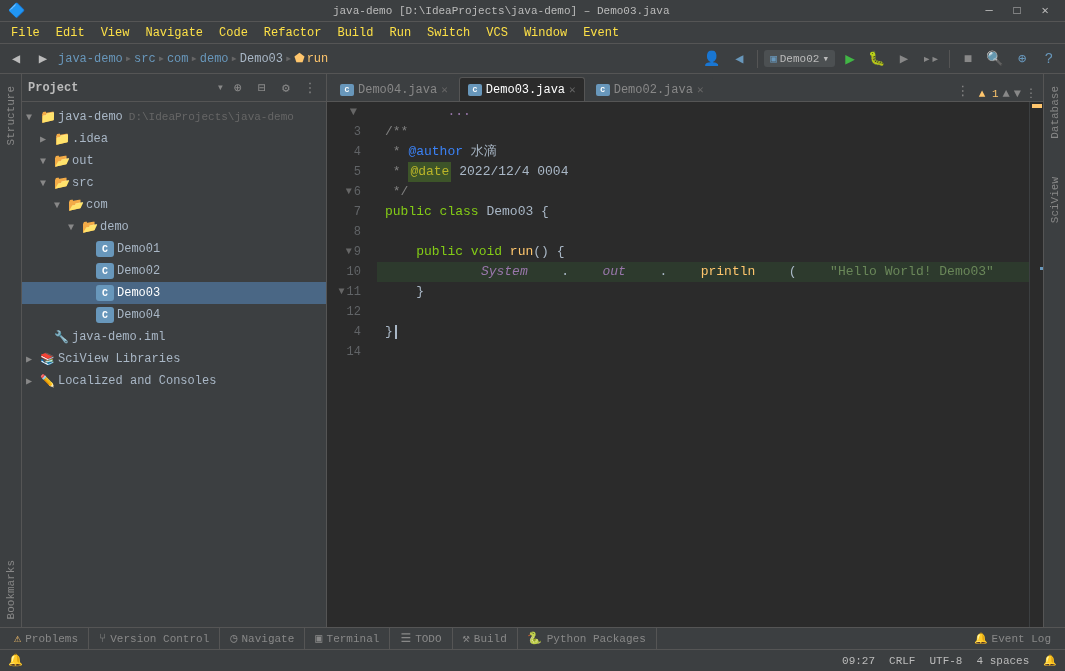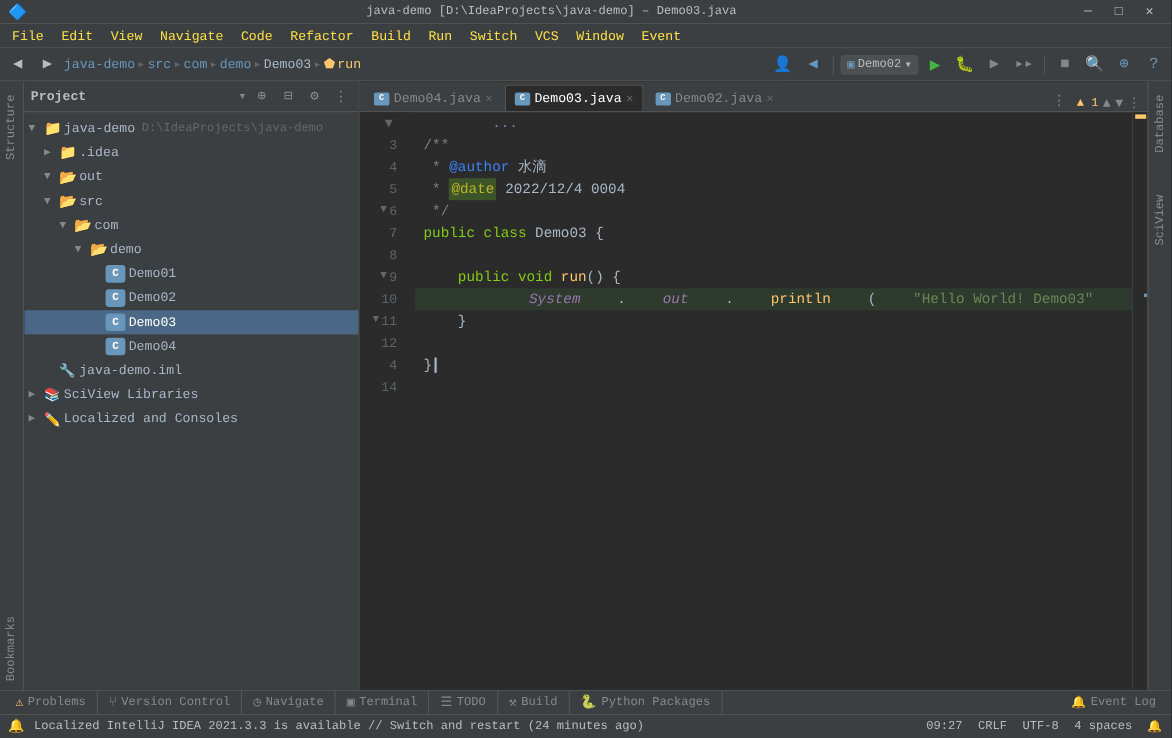--- a/index.html
+++ b/index.html
@@ -729,21 +729,20 @@
     <span>Python Packages</span>
   </div>
   <div class="bottom-tab-right" style="margin-left:auto;">
     <span>🔔</span>
     <span>Event Log</span>
   </div>
 </div>
 
 <div id="notification-bar">
   <span class="notif-icon">🔔</span>
-  <span>Localized IntelliJ IDEA 2021.3.3 is available // Switch and restart (24 minutes ago)</span>
   <div style="margin-left:auto;display:flex;align-items:center;gap:14px;">
     <span>09:27</span>
     <span style="cursor:pointer;">CRLF</span>
     <span style="cursor:pointer;">UTF-8</span>
     <span style="cursor:pointer;">4 spaces</span>
     <span style="color:#ffc66d;">🔔</span>
   </div>
 </div>
 
 </body></html>

